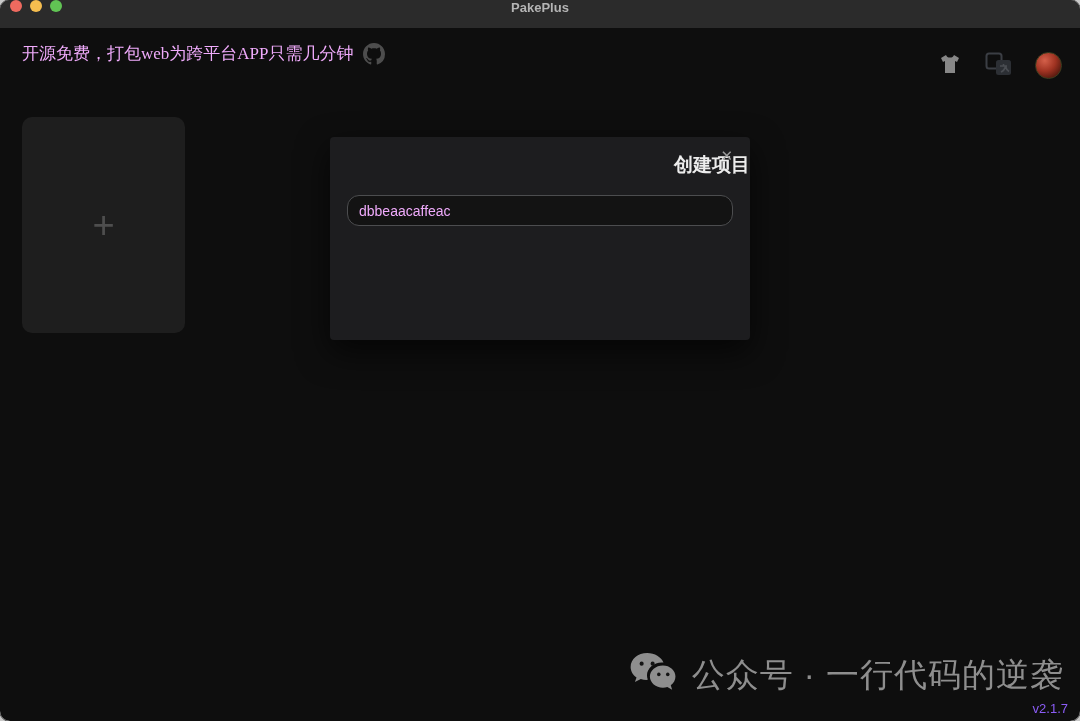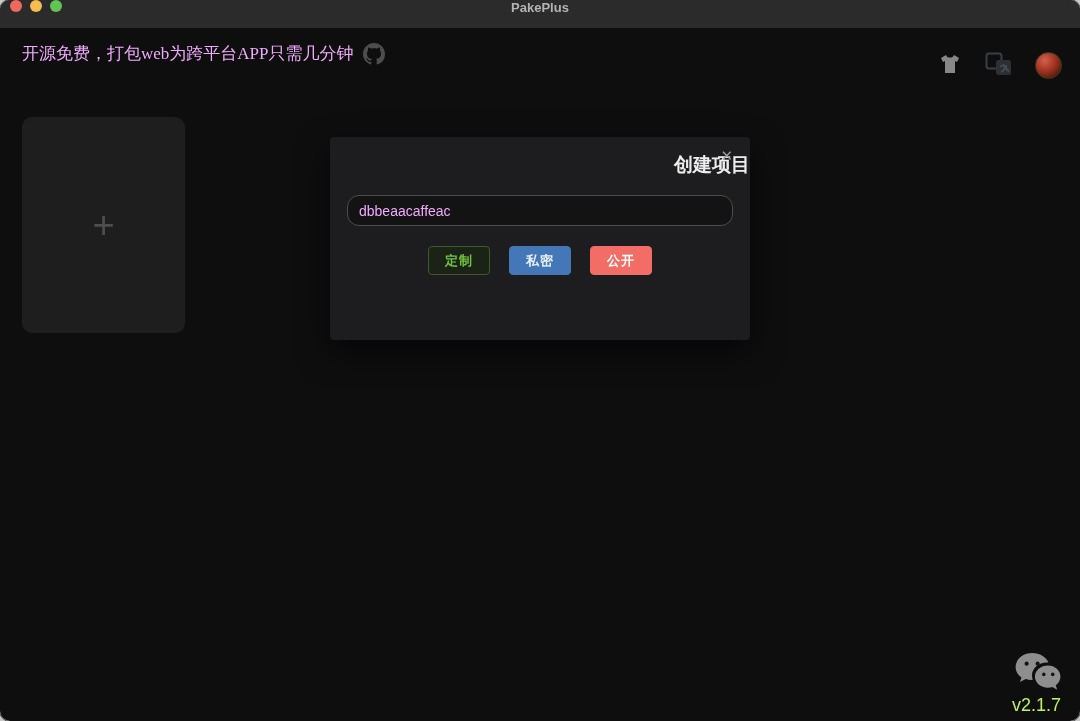--- a/index.html
+++ b/index.html
@@ -32,21 +32,21 @@
   .dialog-input{box-sizing:border-box;width:100%;height:31px;background:#131313;border:1px solid #4c4d4f;border-radius:12px;color:#f0abfc;font-size:14px;padding:0 11px;font-family:"Liberation Sans","DejaVu Sans",sans-serif;}
   .dialog-desc{margin:14px 21px 0 21px;font-size:13px;line-height:1.55;color:#8c8c8c;}
   .dialog-footer{margin-top:20px;display:flex;justify-content:center;gap:19px;}
   .btn{height:29px;padding:0 16px;border-radius:4px;font-size:13px;font-weight:bold;letter-spacing:1px;cursor:pointer;font-family:"Liberation Sans","DejaVu Sans",sans-serif;}
   .btn-custom{background:#1b2316;border:1px solid #3a5c28;color:#72c242;}
   .btn-private{background:#4377b8;border:1px solid #4377b8;color:#e9eff6;}
   .btn-public{background:#f16d66;border:1px solid #f16d66;color:#ffffff;}
   
   .watermark{position:absolute;right:16px;bottom:22px;display:flex;align-items:center;gap:13px;color:#8e8e8e;}
   .watermark-text{font-size:33px;font-weight:500;letter-spacing:1px;}
-  .version{position:absolute;right:19px;bottom:5px;font-size:18px;color:#bef264;}
+  .version{position:absolute;right:12px;bottom:5px;font-size:13px;color:#8b5cf6;}
 </style>
 </head>
 <body>
 
 <div class="window">
 
   <div class="titlebar">
     <div class="traffic">
       <span class="light red"></span>
       <span class="light yellow"></span>
@@ -91,35 +91,31 @@
   <div class="project-card">
     <span class="plus">+</span>
   </div>
 
   <div class="dialog">
     <button class="dialog-close">✕</button>
     <h2 class="dialog-title">创建项目</h2>
     <div class="dialog-input-wrap">
       <input class="dialog-input" type="text" value="dbbeaacaffeac" style="">
     </div>
-    <div class="dialog-footer">
-      <button class="btn btn-custom">定制</button>
-      <button class="btn btn-private">私密</button>
-      <button class="btn btn-public">公开</button>
-    </div>
   </div>
 
   <div class="watermark">
     <span>
       <svg width="50" height="44" viewBox="0 0 36 32" aria-hidden="true">
         <path fill="#8e8e8e" d="M13 1.5C6.4 1.5 1 6 1 11.6c0 3.1 1.7 5.9 4.3 7.7L4.1 22.6l4.3-2.3c1.3.4 2.7.7 4.2.7.3 0 .6 0 .9-.1-.4-1-.6-2.1-.6-3.2 0-5.2 4.8-9.4 10.8-9.4.4 0 .8 0 1.2.1C23.3 4.6 18.6 1.5 13 1.5z"></path>
         <circle cx="9" cy="9.2" r="1.5" fill="#141414"></circle>
         <circle cx="17" cy="9.2" r="1.5" fill="#141414"></circle>
         <path fill="#8e8e8e" d="M24.5 10.5c-5.2 0-9.5 3.6-9.5 8.1 0 4.5 4.3 8.1 9.5 8.1 1.1 0 2.2-.2 3.2-.5l3.5 1.9-1-3.2c2.1-1.5 3.4-3.7 3.4-6.3 0-4.5-4-8.1-9.1-8.1z"></path>
         <circle cx="21.5" cy="17" r="1.3" fill="#141414"></circle>
         <circle cx="28" cy="17" r="1.3" fill="#141414"></circle>
       </svg>
     </span>
+    <span class="watermark-text">公众号 · 一行代码的逆袭</span>
   </div>
 
   <div class="version">v2.1.7</div>
 
 </div>
 
 </body></html>

